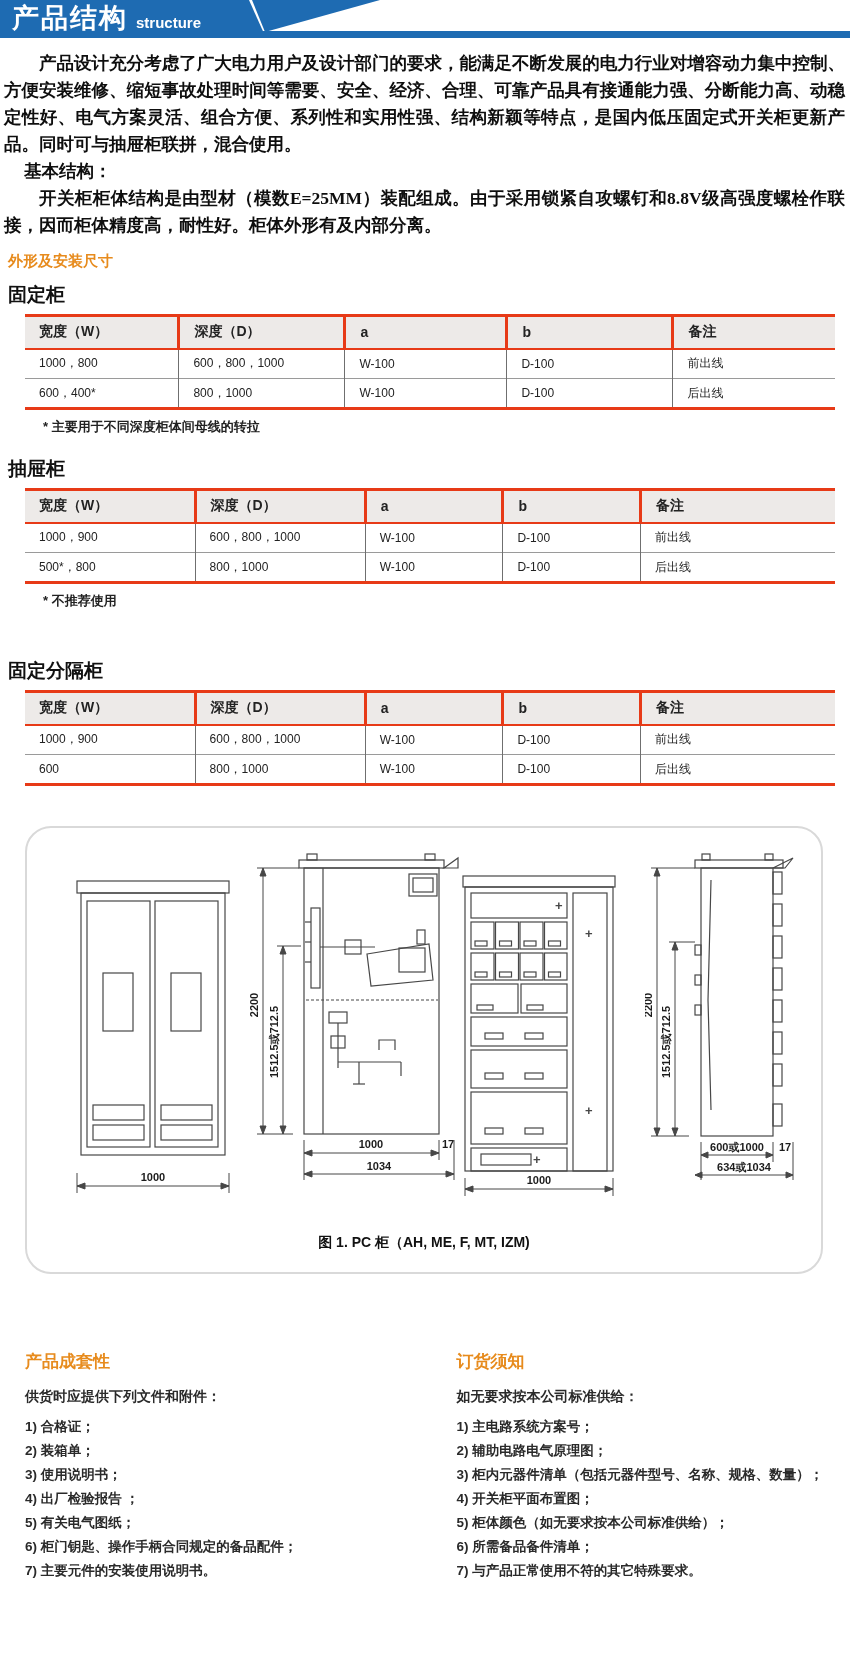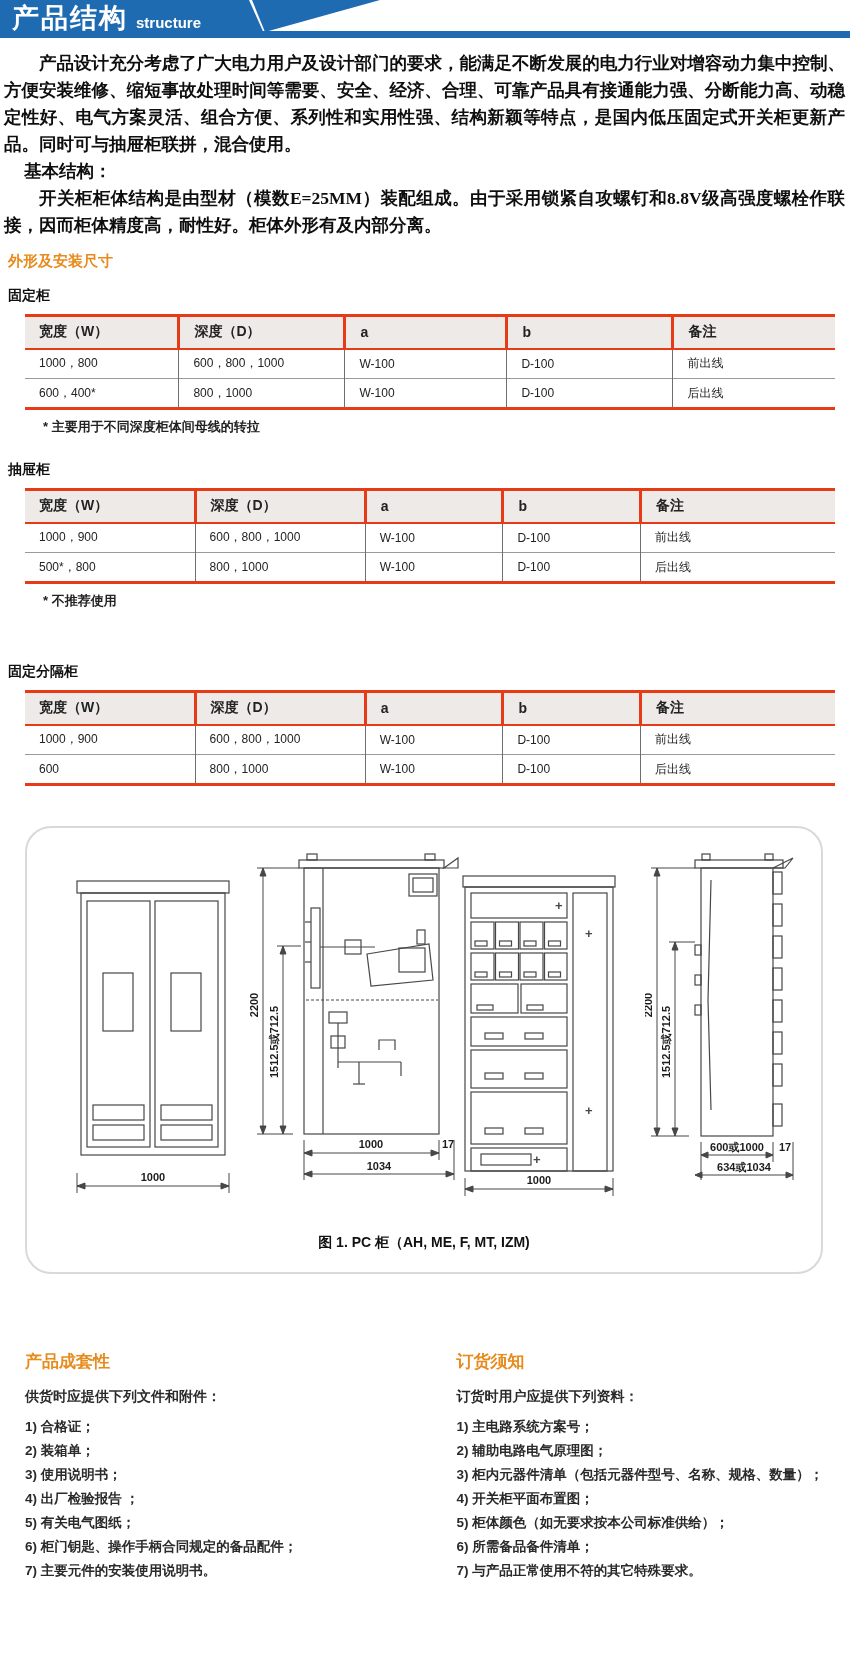--- a/index.html
+++ b/index.html
@@ -25,21 +25,21 @@
     background:#1e6bb2; clip-path:polygon(0 0, 100% 0, 13px 100%);
   }
   .hdr-strip { position:absolute; left:262px; right:0; top:31px; height:7px; background:#1e6bb2; }
   
   .intro { padding:10px 5px 0 4px; }
   .intro p { font-size:17.5px; line-height:27px; font-weight:600; color:#0e0e0e; text-align:justify;font-family:Liberation Serif, serif; }
   .indent { text-indent:2em; }
   .basic-label { font-size:17.5px; line-height:27px; font-weight:600;margin-left:20px; }
   
   .section-title { margin:12px 0 0 8px; font-size:15px; font-weight:bold; color:#e78b1d; line-height:20px; }
-  .table-title   { margin:15px 4px 10px 8px; font-size:14px; font-weight:bold; color:#111; line-height:18px; }
+  .table-title   { margin:15px 4px 10px 8px; font-size:19px; font-weight:bold; color:#111; line-height:18px; }
   .mt-big { margin-top:52px; }
   
   table.dims {
     width:810px; margin-left:25px; border-collapse:collapse; table-layout:fixed;
     border-top:3px solid #e73a17; border-bottom:3px solid #e73a17;
   }
   table.dims th {
     height:33px; background:#edeae8; text-align:left; padding-left:14px;
     font-size:14px; font-weight:600; color:#222;
     border-bottom:2px solid #e73a17;
@@ -386,21 +386,21 @@
         <li>2) 装箱单；</li>
         <li>3) 使用说明书；</li>
         <li>4) 出厂检验报告 ；</li>
         <li>5) 有关电气图纸；</li>
         <li>6) 柜门钥匙、操作手柄合同规定的备品配件；</li>
         <li>7) 主要元件的安装使用说明书。</li>
       </ul>
     </div>
     <div class="b-col right">
       <div class="b-title">订货须知</div>
-      <div class="b-intro">订货时用户应提供下列资料：</div>
+      <div class="b-intro">如无要求按本公司标准供给：</div>
       <ul class="b-list">
         <li>1) 主电路系统方案号；</li>
         <li>2)  辅助电路电气原理图；</li>
         <li>3) 柜内元器件清单（包括元器件型号、名称、规格、数量）；</li>
         <li>4) 开关柜平面布置图；</li>
         <li>5) 柜体颜色（如无要求按本公司标准供给）；</li>
         <li>6) 所需备品备件清单；</li>
         <li>7) 与产品正常使用不符的其它特殊要求。</li>
       </ul>
     </div>

